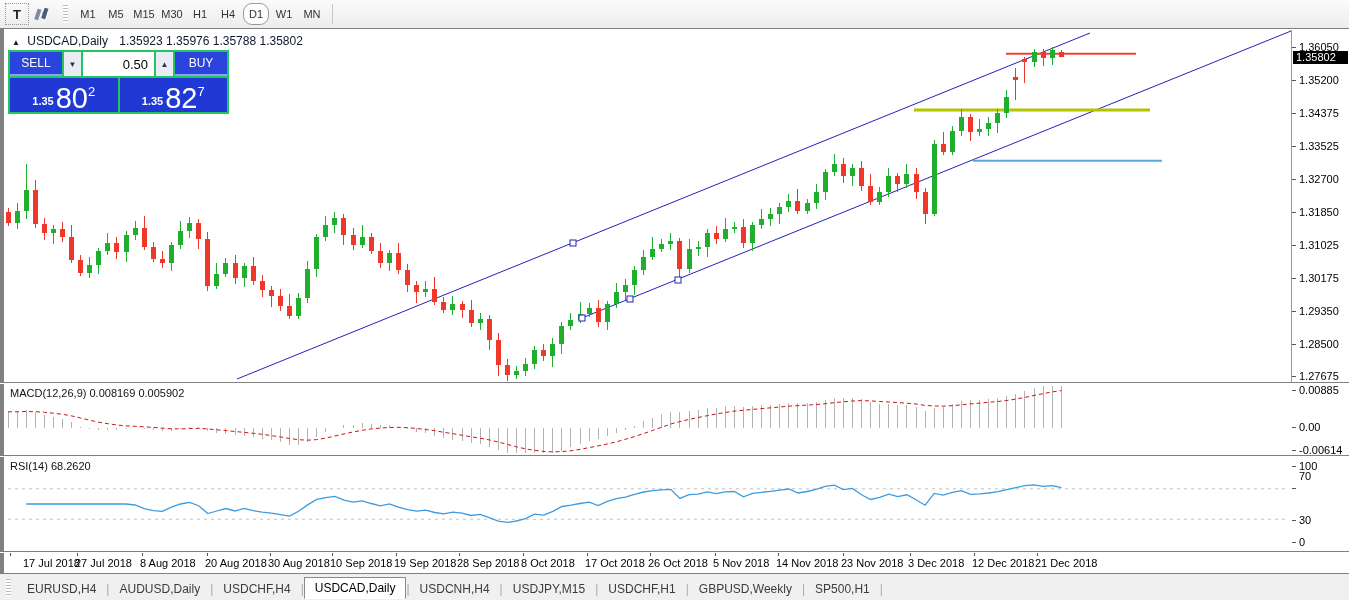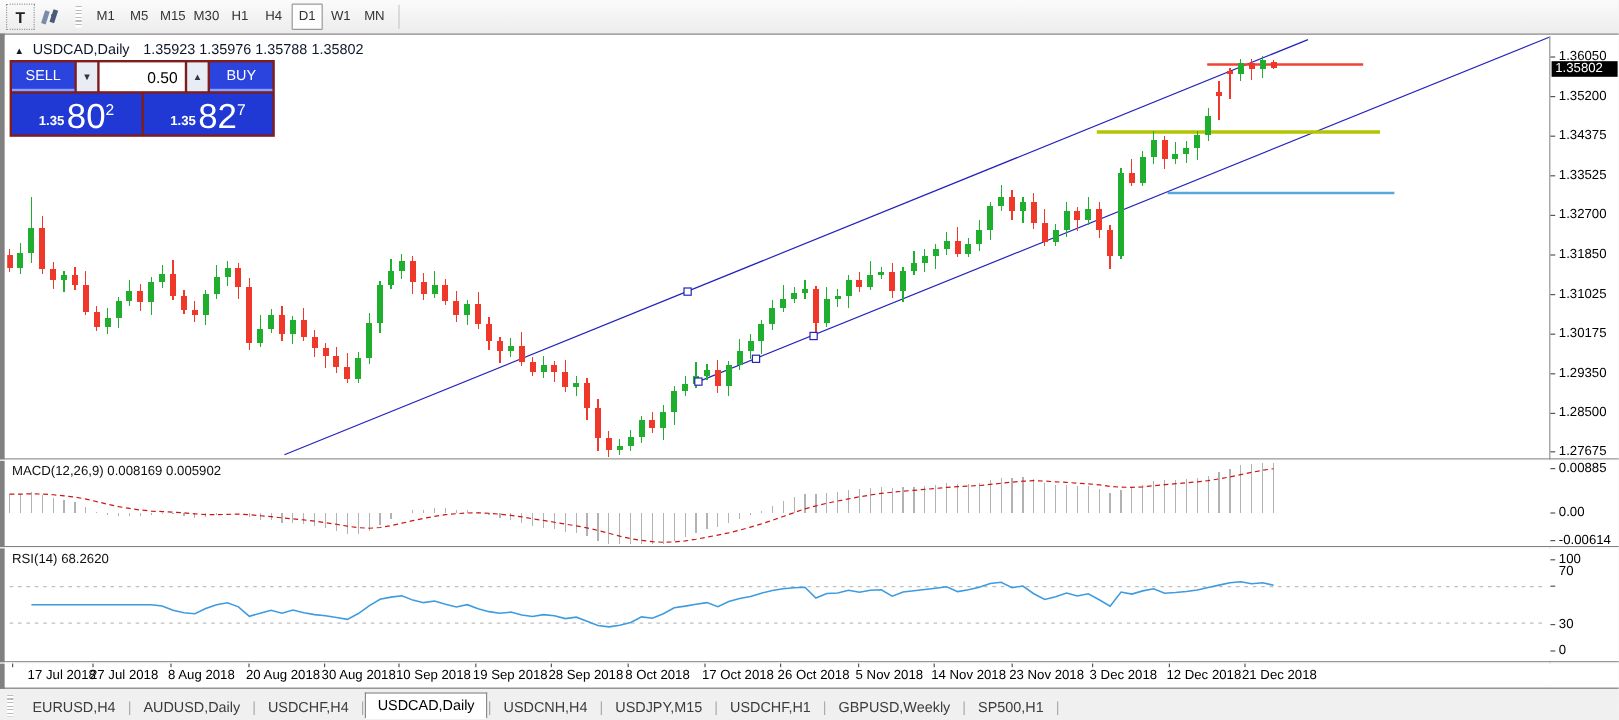--- a/index.html
+++ b/index.html
@@ -4,35 +4,35 @@
 <style>
   html,body{margin:0;padding:0;width:1349px;height:600px;overflow:hidden;
     font-family:"Liberation Sans",sans-serif;background:#f0f0f0;}
   #app{position:relative;width:1349px;height:600px;}
   .abs{position:absolute;}
   
   #toolbar{left:0;top:0;width:1349px;height:28px;background:linear-gradient(#fbfbfb,#ececec);
     border-bottom:1px solid #d6d3cc;display:flex;align-items:center;}
   .tbtn{height:20px;min-width:24px;margin:0 1px;display:flex;align-items:center;justify-content:center;
     font-size:11px;color:#333;border:1px solid transparent;cursor:default;}
-  .tbtn.sel{background:#fdfdfd;border:1px solid #9a9a9a;border-radius:1px;}
+  .tbtn.sel{background:#fdfdfd;border:1px solid #9a9a9a;border-radius:9px;}
   .grip{width:5px;height:18px;margin:0 6px;background:repeating-linear-gradient(#bbb 0 1px,#fff 1px 3px);}
   .vsep{width:1px;height:20px;background:#c8c8c8;margin:0 6px;}
   #texttool{width:22px;height:20px;border:1px dotted #999;margin-left:5px;font-weight:bold;
     font-size:13px;display:flex;align-items:center;justify-content:center;color:#222;}
   .caret{font-size:9px;color:#444;margin-left:3px;}
   
   .hline{left:0;width:1349px;height:1px;}
   .panelwhite{background:#fff;}
   
   #title{left:12px;top:34px;font-size:12px;color:#0f172a;}
   #title .arr{font-size:8px;margin-right:4px;}
   .paneltag{font-size:11px;color:#111;}
   
-  #trade{left:8px;top:50px;width:221px;height:64px;background:#7f1d1d;padding:2px;box-sizing:border-box;}
+  #trade{left:8px;top:50px;width:221px;height:64px;background:#22c55e;padding:2px;box-sizing:border-box;}
   #trow1{display:flex;height:24px;gap:2px;}
   .tradebtn{flex:0 0 52px;background:#2b44dd;color:#fff;font-size:12px;display:flex;align-items:center;
     justify-content:center;border-bottom:2px solid #8aa2ff;cursor:pointer;}
   .spin{flex:0 0 17px;background:#e8ecf5;color:#334;font-size:8px;display:flex;align-items:center;justify-content:center;cursor:pointer;}
   #vol{flex:1;background:#fff;border:none;font-size:13px;text-align:right;padding-right:6px;color:#000;width:50px;}
   #trow2{display:flex;height:34px;gap:2px;margin-top:2px;}
   .bigprice{flex:1;background:#2038d4;color:#fff;display:flex;align-items:flex-end;justify-content:center;padding-bottom:1px;}
   .bp-small{font-size:11px;font-weight:bold;margin:0 2px 4px 0;text-align:right;}
   .bp-big{font-size:29px;line-height:26px;}
   .bp-sup{font-size:13px;margin-bottom:12px;}

